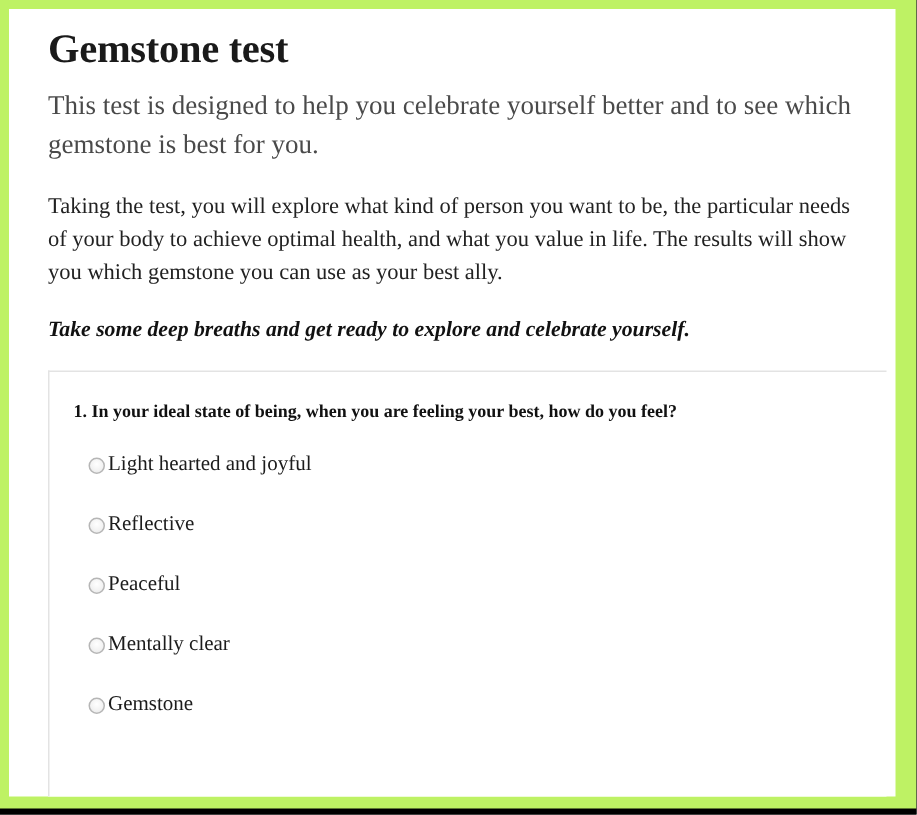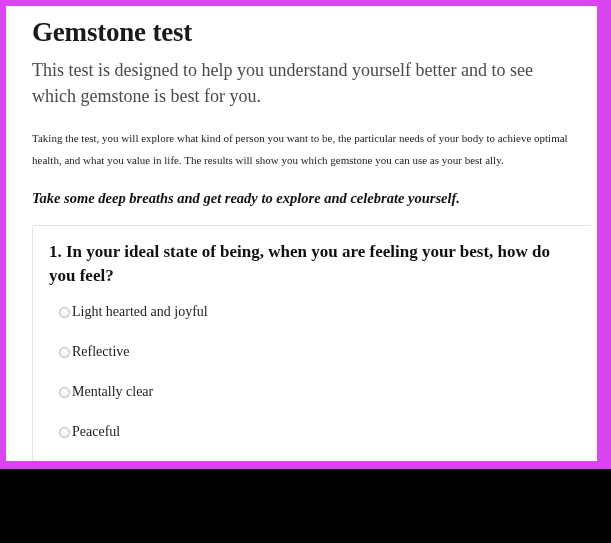--- a/index.html
+++ b/index.html
@@ -11,22 +11,22 @@
     width: 611px;
     height: 543px;
     overflow: hidden;
     font-family: "Liberation Serif", "DejaVu Serif", serif;
   }
 
   
   #viewport {
     position: relative;
     width: 611px;
-    height: 469px;
-    background: #d946ef;
+    height: 539px;
+    background: #bef264;
     box-sizing: border-box;
     padding: 6px 14px 8px 6px;
   }
 
   
   #page {
     position: relative;
     width: 100%;
     height: 100%;
     background: #ffffff;
@@ -54,21 +54,21 @@
     margin: 9px 0 0 0;
     font-size: 18px;
     line-height: 26px;
     font-weight: normal;
     color: #4a4a4a;
     max-width: 545px;
   }
 
   .intro-paragraph {
     margin: 18px 0 0 0;
-    font-size: 11px;
+    font-size: 15px;
     line-height: 22px;
     color: #222222;
     max-width: 548px;
   }
 
   .cta-line {
     margin: 17px 0 0 0;
     font-size: 14.5px;
     line-height: 21px;
     font-weight: bold;
@@ -84,21 +84,21 @@
     border: 1px solid #e3e3e3;
     border-right: none;
     background: #ffffff;
     box-sizing: border-box;
     padding: 14px 16px 10px 16px;
     min-height: 300px;
   }
 
   .question-text {
     margin: 0;
-    font-size: 17px;
+    font-size: 12px;
     line-height: 24px;
     font-weight: bold;
     color: #111111;
     max-width: 540px;
   }
 
   .options-list {
     list-style: none;
     margin: 14px 0 0 0;
     padding: 0 0 0 10px;
@@ -131,21 +131,21 @@
 </style>
 </head>
 <body>
 
 <div id="viewport">
   <div id="page">
     <div id="content">
 
       <h1 class="page-title">Gemstone test</h1>
 
-      <p class="page-subtitle">This test is designed to help you understand yourself better and to see which gemstone is best for you.</p>
+      <p class="page-subtitle">This test is designed to help you celebrate yourself better and to see which gemstone is best for you.</p>
 
       <p class="intro-paragraph">Taking the test, you will explore what kind of person you want to be, the particular needs of your body to achieve optimal health, and what you value in life. The results will show you which gemstone you can use as your best ally.</p>
 
       <p class="cta-line">Take some deep breaths and get ready to explore and celebrate yourself.</p>
 
       <div class="question-card">
 
         <p class="question-text">1. In your ideal state of being, when you are feeling your best, how do you feel?</p>
 
         <ul class="options-list">
@@ -155,26 +155,26 @@
             <span class="option-label">Light hearted and joyful</span>
           </li>
 
           <li class="option-row">
             <span class="radio-dot"></span>
             <span class="option-label">Reflective</span>
           </li>
 
           <li class="option-row">
             <span class="radio-dot"></span>
-            <span class="option-label">Mentally clear</span>
+            <span class="option-label">Peaceful</span>
           </li>
 
           <li class="option-row">
             <span class="radio-dot"></span>
-            <span class="option-label">Peaceful</span>
+            <span class="option-label">Mentally clear</span>
           </li>
 
           <li class="option-row">
             <span class="radio-dot"></span>
             <span class="option-label">Gemstone</span>
           </li>
 
 
         </ul>
       </div>

